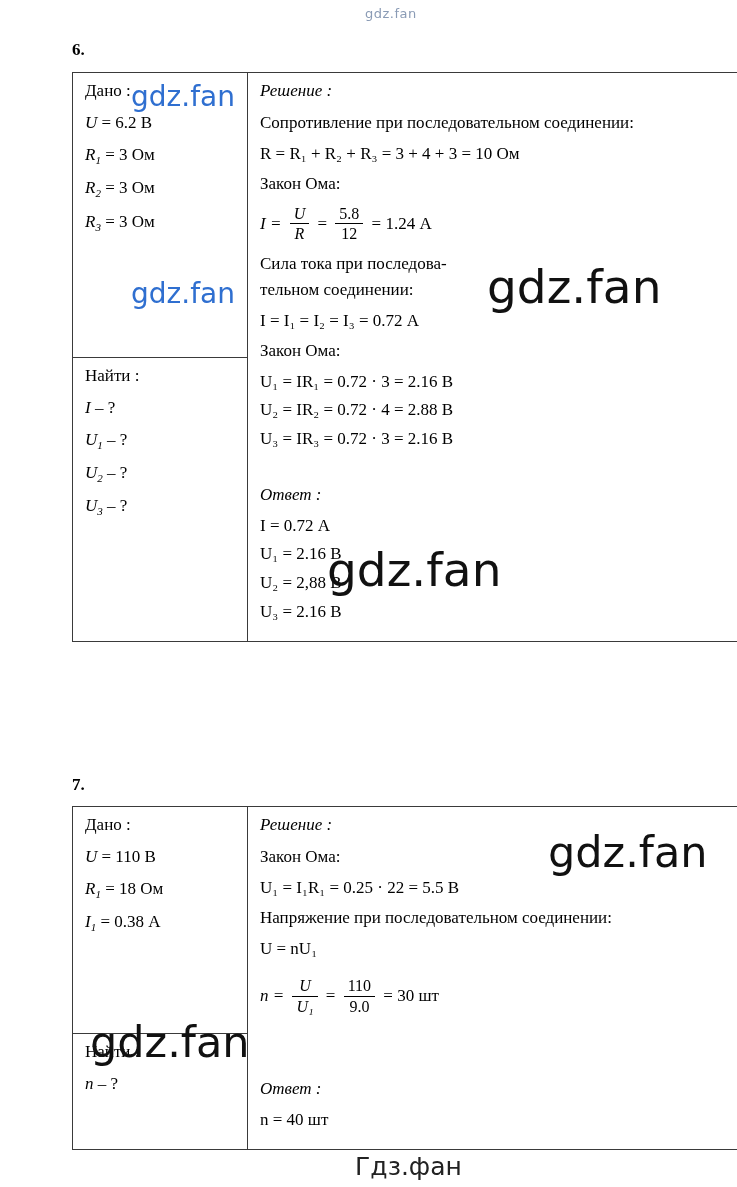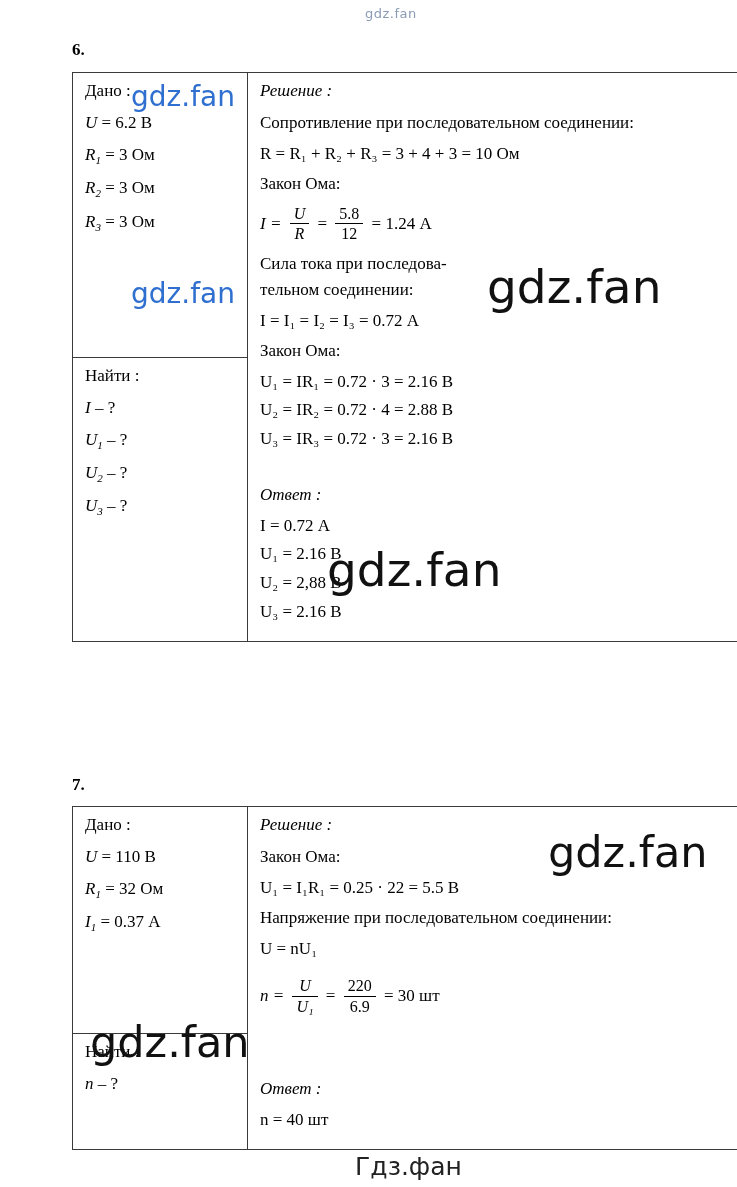--- a/index.html
+++ b/index.html
@@ -194,35 +194,35 @@
     </table>
 
   <div style="position:absolute; left:44px; top:775px;" class="task-number">7.</div>
 
   <table class="tbl" style="position:absolute; left:44px; top:806px; width:676px;">
     <tbody>
         <tr>
       <td class="col-given">
         <p class="line ital">Дано :</p>
         <p class="line"><span class="mi">U</span> <span>= 110 В</span></p>
-        <p class="line"><span class="mi">R</span><span class="sub">1</span> <span>= 32 Ом</span></p>
-        <p class="line"><span class="mi">I</span><span class="sub">1</span> <span>= 0.37 А</span></p>
+        <p class="line"><span class="mi">R</span><span class="sub">1</span> <span>= 18 Ом</span></p>
+        <p class="line"><span class="mi">I</span><span class="sub">1</span> <span>= 0.38 А</span></p>
       </td>
       <td class="col-sol" rowspan="2">
         <p class="head-ital">Решение :</p>
         <p class="sol-text">Закон Ома:</p>
         <p class="eqline ital">U₁ = I₁R₁ = 0.25 · 22 = 5.5 В</p>
         <p class="sol-text">Напряжение при последовательном соединении:</p>
         <p class="eqline ital">U = nU₁</p>
         <div class="spacer-sm"></div>
         <p class="eqline">
           <span class="mi">n =</span>
           <span class="frac"><span class="num mi">U</span><span class="den mi">U₁</span></span>
           <span>=</span>
-          <span class="frac"><span class="num">220</span><span class="den">6.9</span></span>
+          <span class="frac"><span class="num">110</span><span class="den">9.0</span></span>
           <span>= 30 шт</span>
         </p>
         <div class="spacer-md"></div>
         <div class="spacer-md"></div>
         <p class="head-ital">Ответ :</p>
         <p class="eqline ital">n = 40 шт</p>
       </td>
     </tr>
     <tr>
       <td class="col-given">

